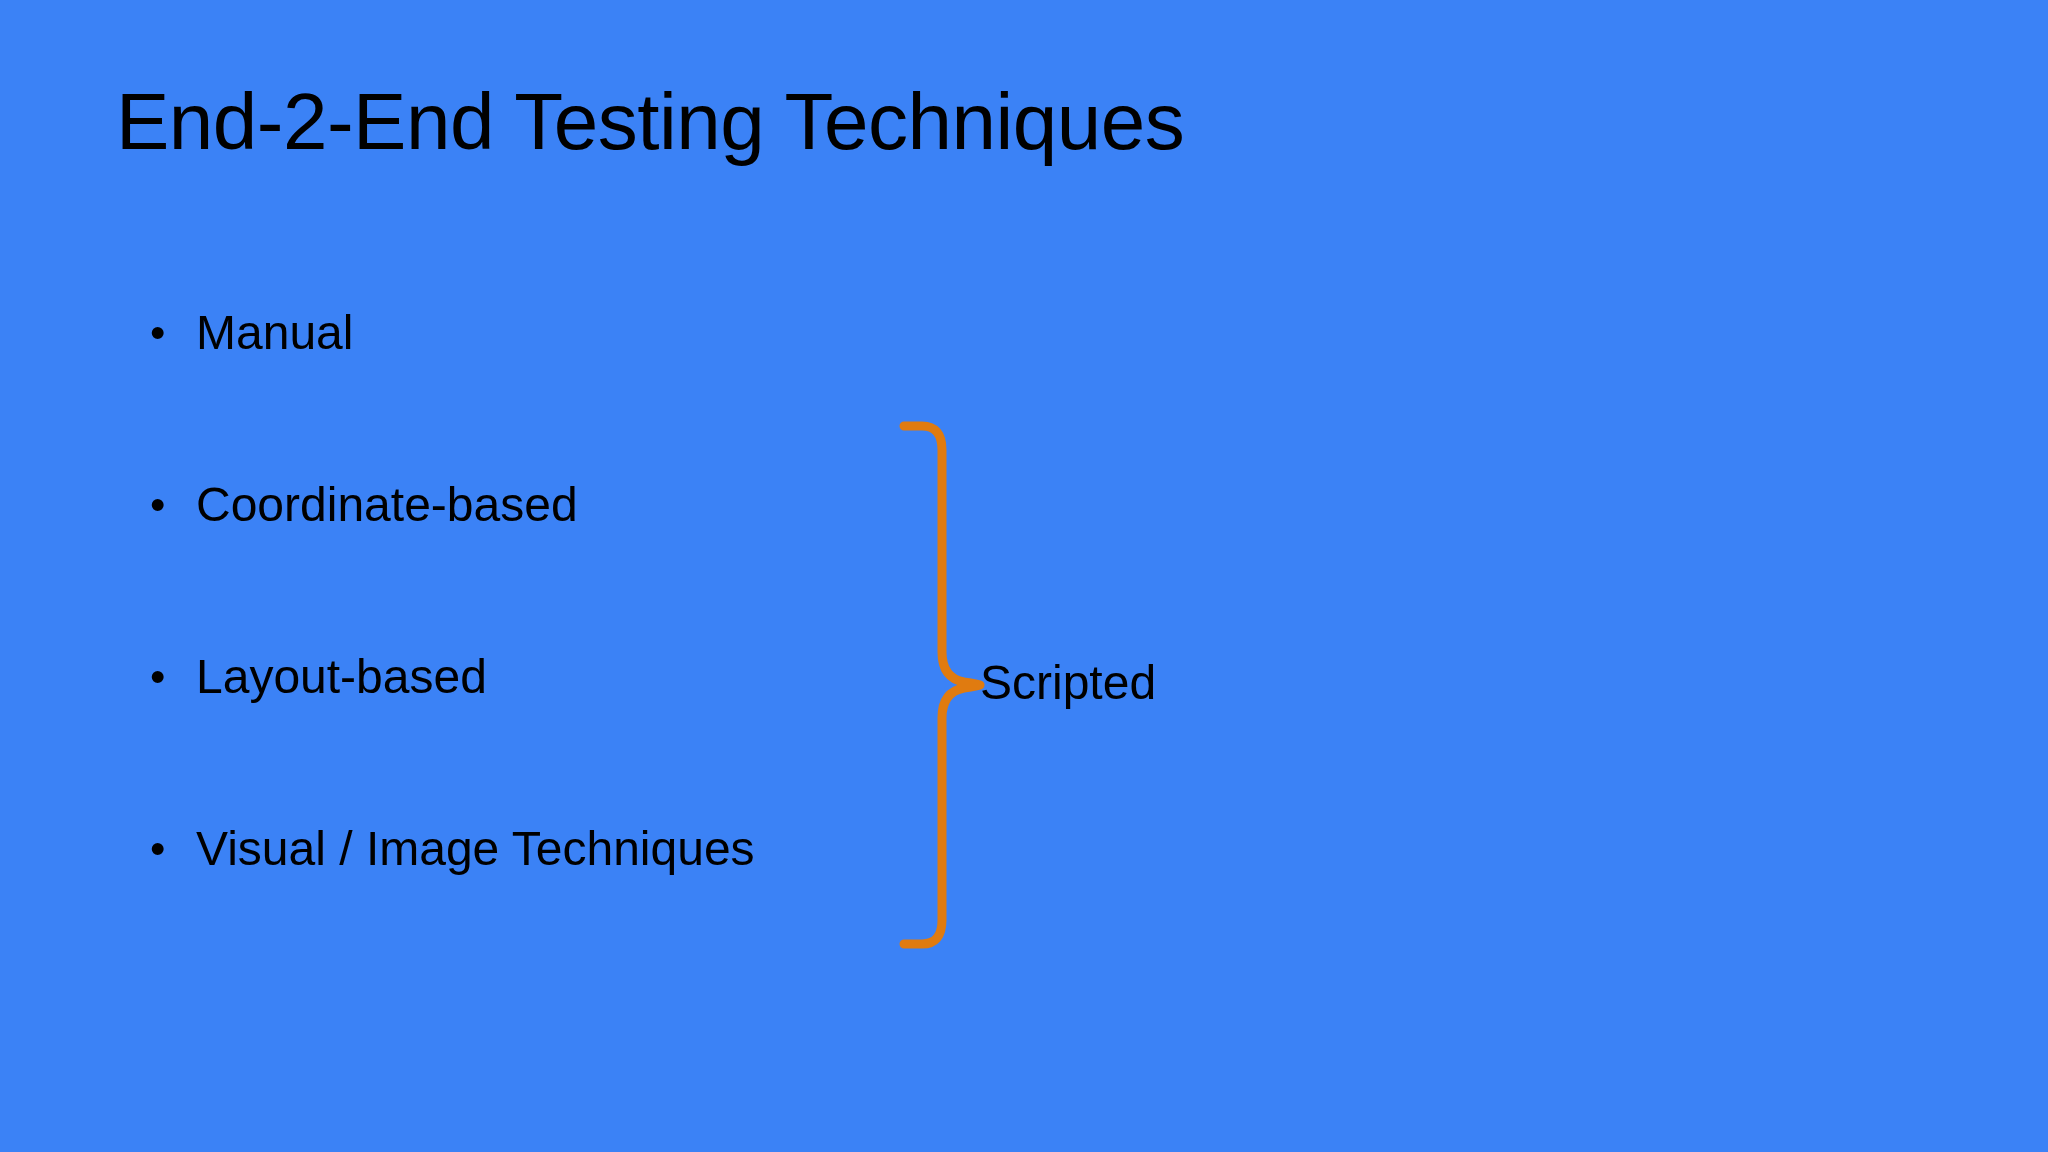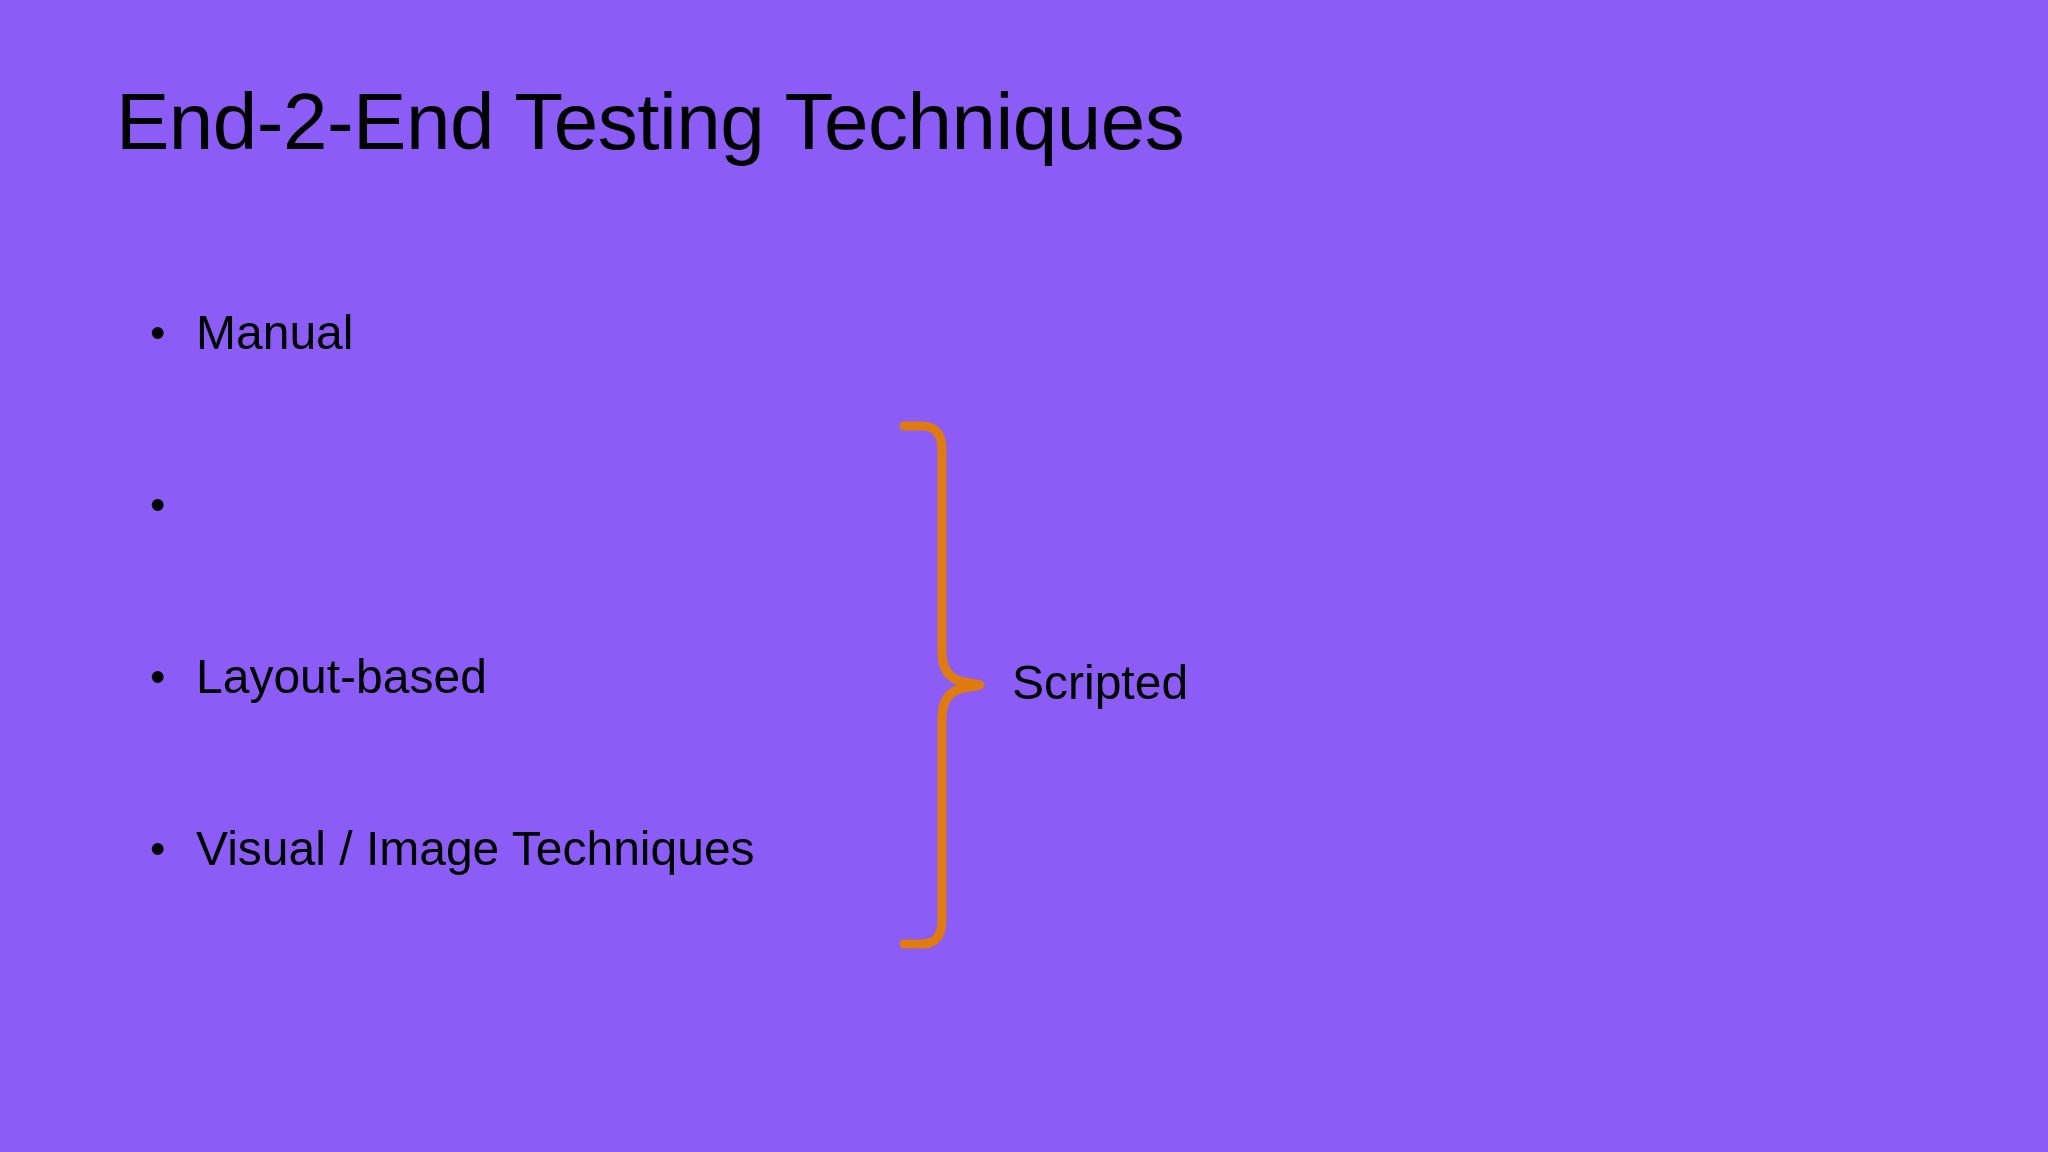--- a/index.html
+++ b/index.html
@@ -7,21 +7,21 @@
     padding: 0;
     background: #ffffff;
   }
   body {
     font-family: "Liberation Sans", sans-serif;
   }
   #slide {
     position: relative;
     width: 2048px;
     height: 1152px;
-    background: #8b5cf6;
+    background: #3b82f6;
     overflow: hidden;
   }
 
   
   #slide-title {
     position: absolute;
     left: 116px;
     top: 82px;
     width: 1700px;
     font-family: "Liberation Sans", sans-serif;
@@ -77,21 +77,21 @@
     height: 530px;
   }
   #brace-group svg {
     display: block;
     width: 130px;
     height: 530px;
   }
 
   #scripted-label {
     position: absolute;
-    left: 1012px;
+    left: 980px;
     top: 650px;
     font-family: "Liberation Sans", sans-serif;
     font-size: 48px;
     font-weight: 400;
     line-height: 66px;
     color: #000000;
     white-space: nowrap;
     text-align: center;
   }
 </style>
@@ -104,20 +104,21 @@
 
   <ul id="bullet-list">
 
     <li class="bullet-item">
       <span class="bullet-marker">•</span>
       <span class="bullet-label">Manual</span>
     </li>
 
     <li class="bullet-item">
       <span class="bullet-marker">•</span>
+      <span class="bullet-label">Coordinate-based</span>
     </li>
 
     <li class="bullet-item">
       <span class="bullet-marker">•</span>
       <span class="bullet-label">Layout-based</span>
     </li>
 
     <li class="bullet-item">
       <span class="bullet-marker">•</span>
       <span class="bullet-label">Visual / Image Techniques</span>

